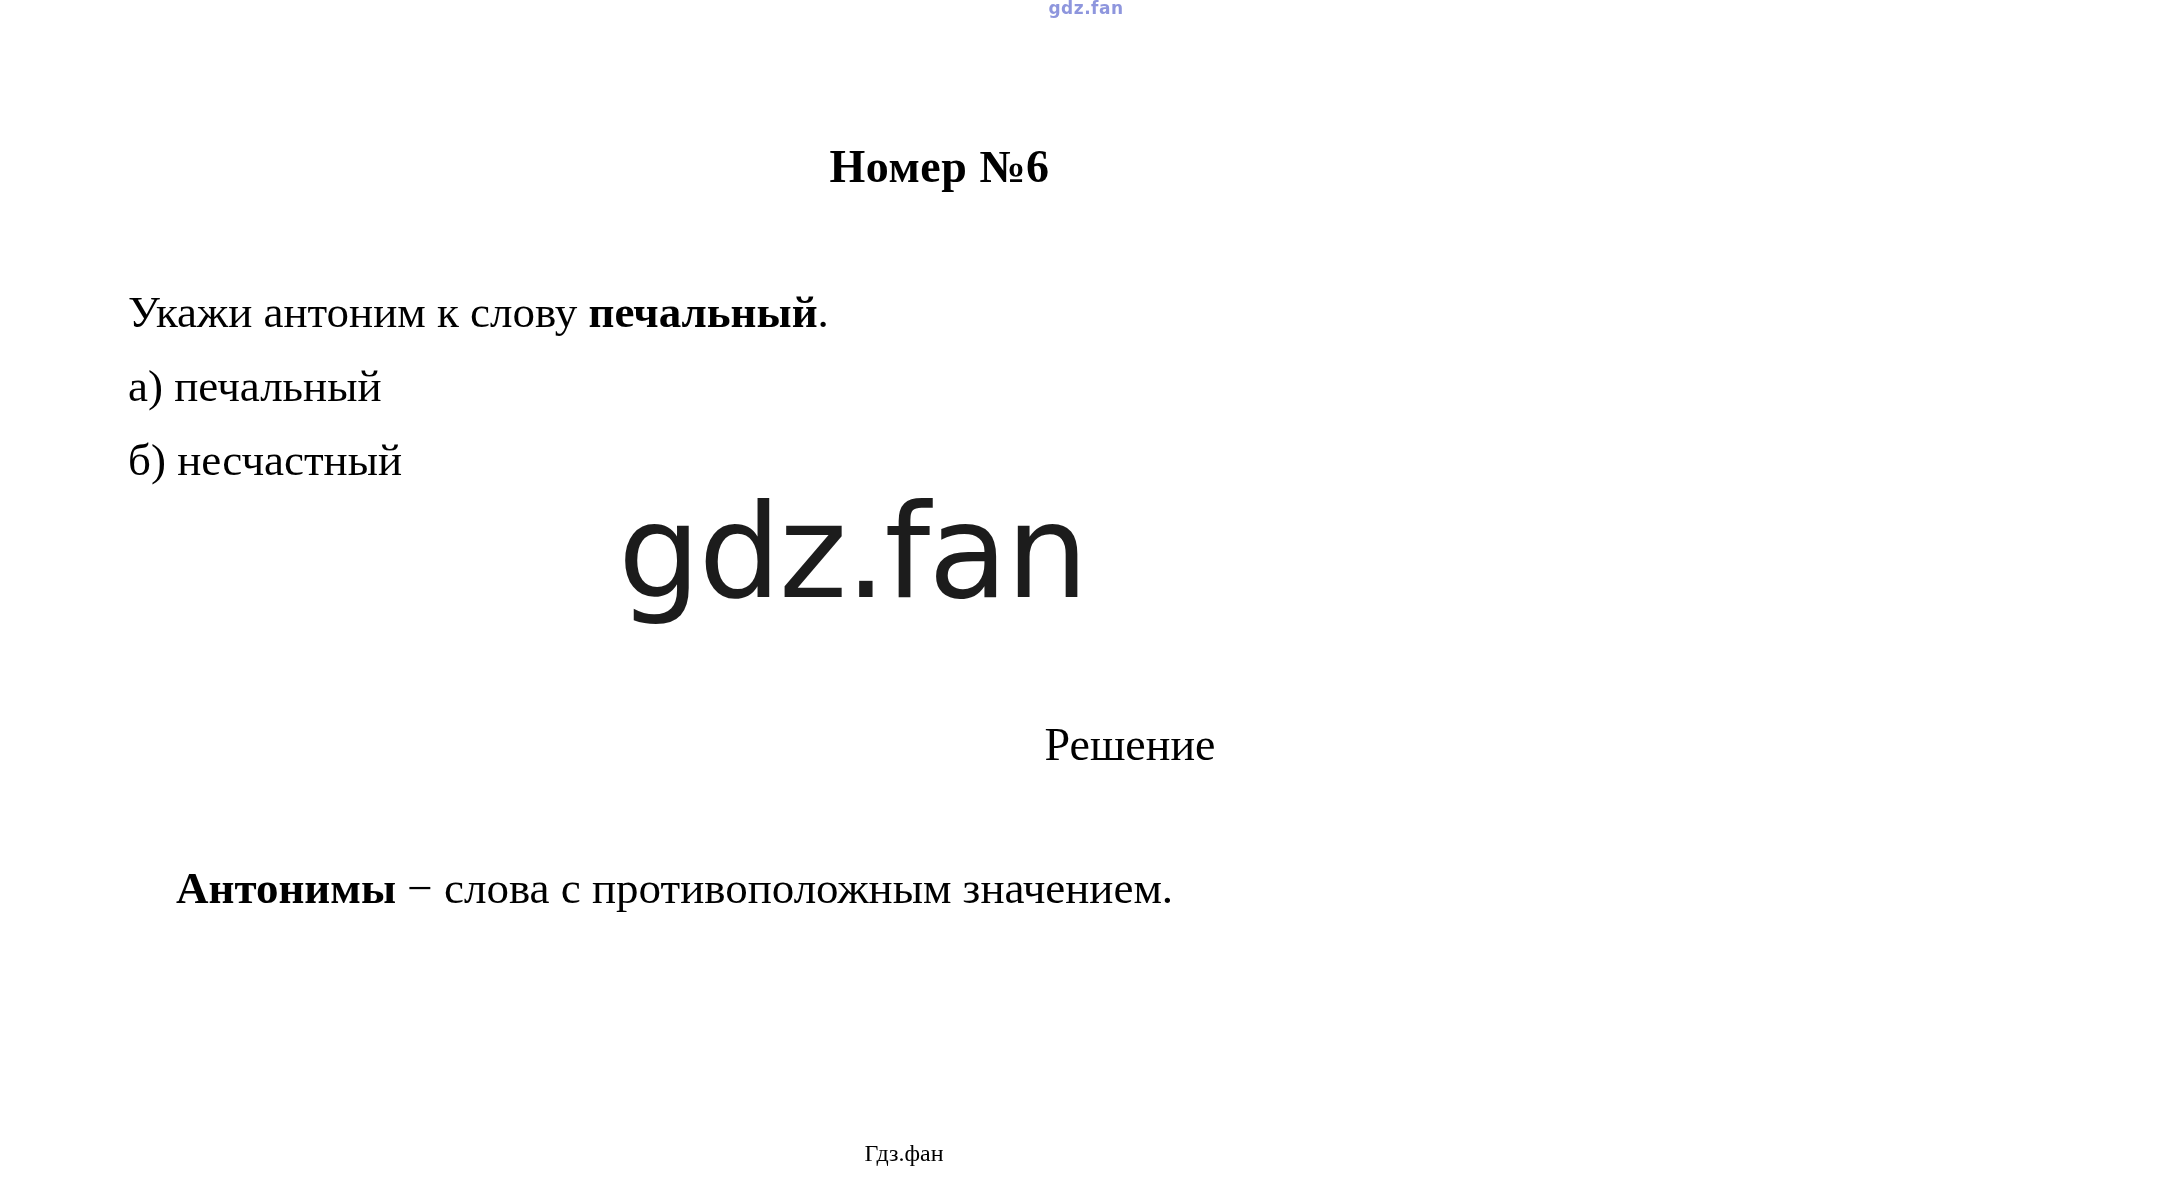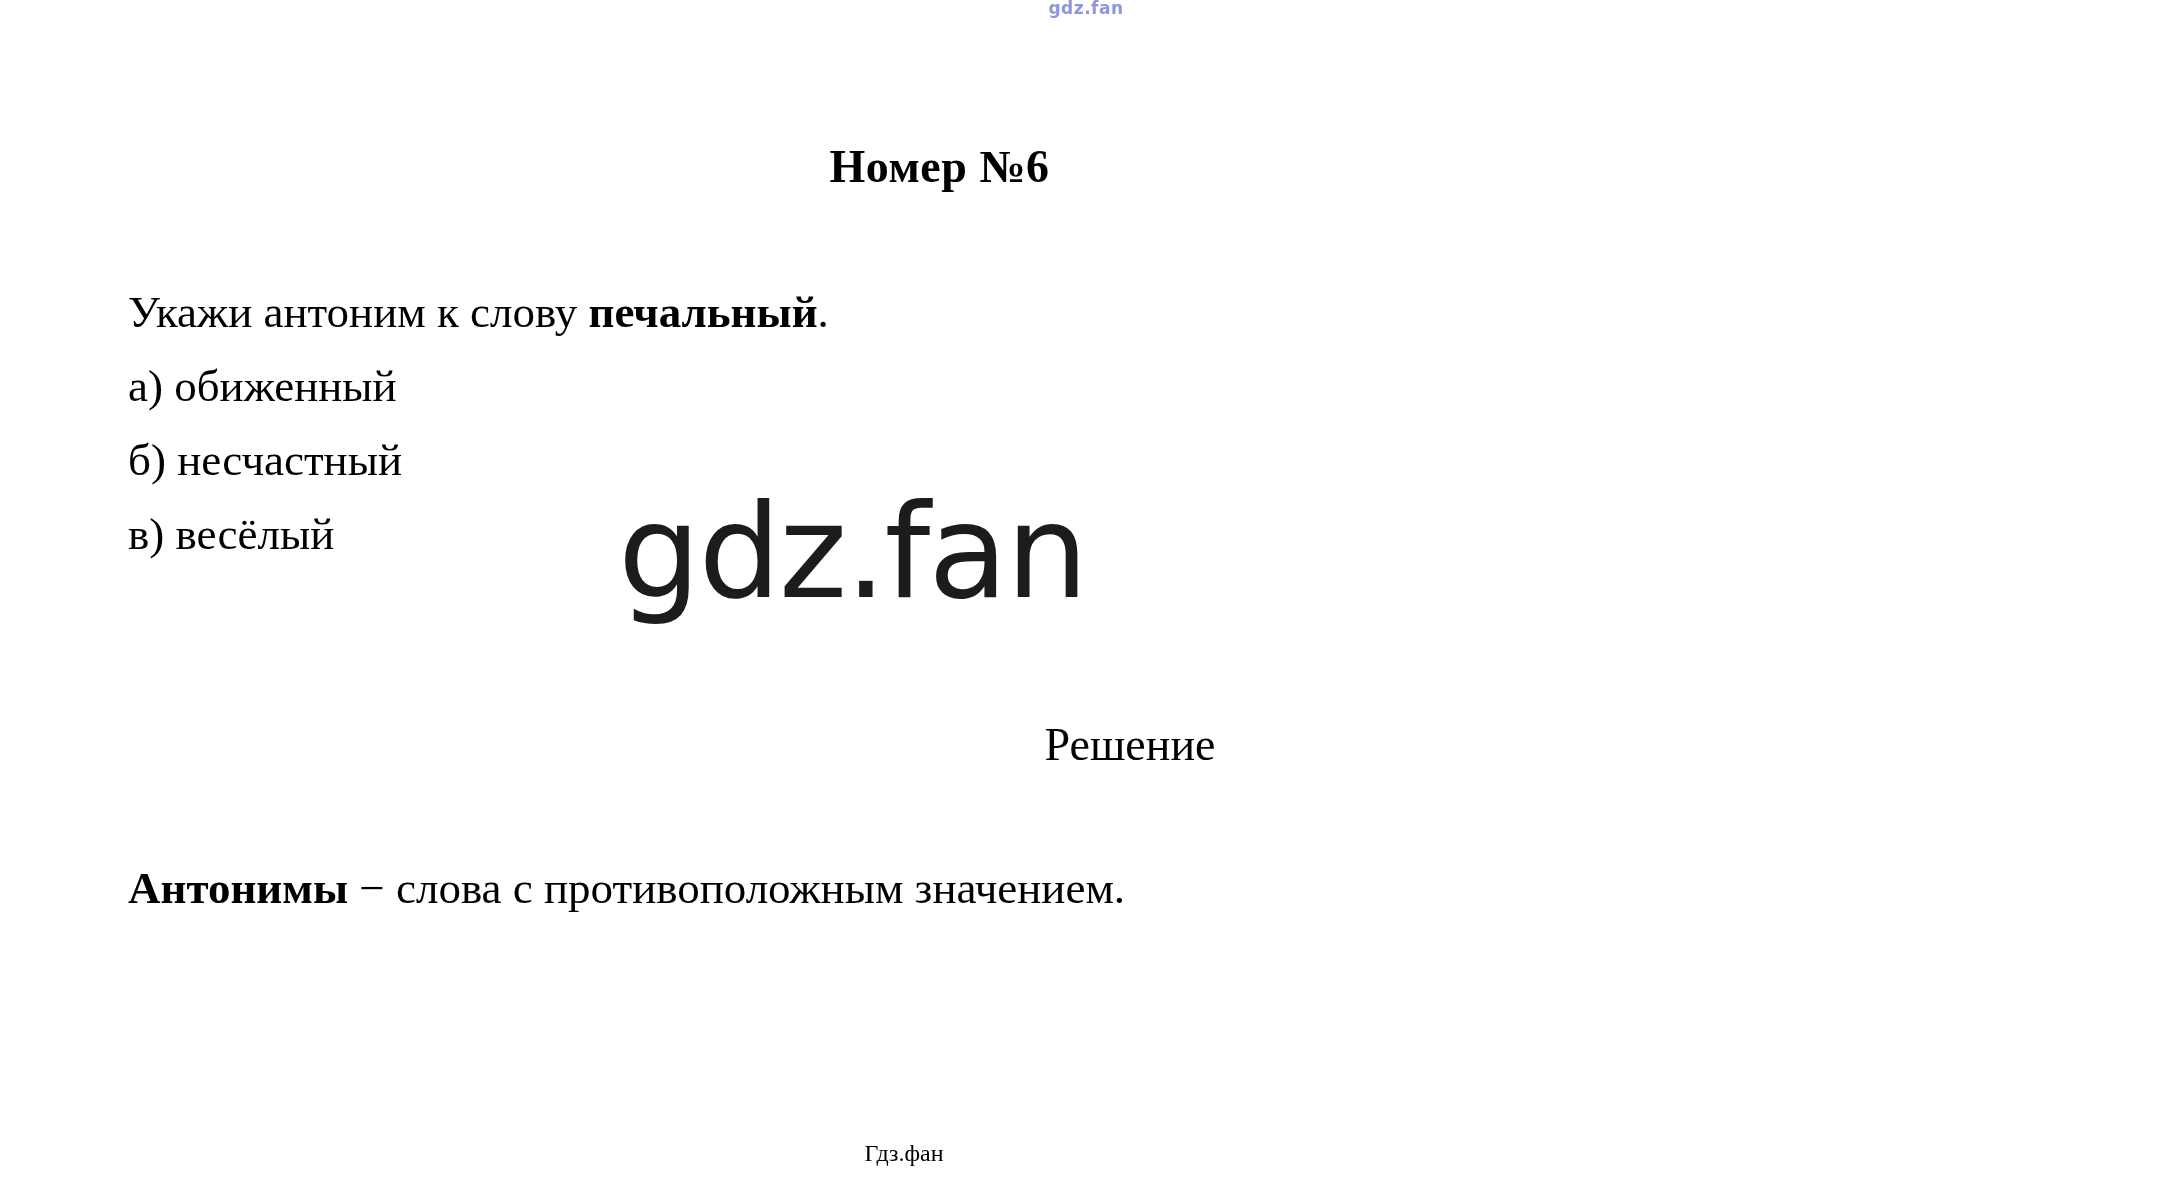--- a/index.html
+++ b/index.html
@@ -88,20 +88,21 @@
   .solution-block {
     position: absolute;
     top: 855px;
     left: 128px;
     width: 1800px;
     font-size: 45px;
     line-height: 67px;
   }
   .solution-block .line {
     white-space: pre;
+    margin-left: 48px;
   }
   .solution-block b {
     font-weight: bold;
   }
 
   .footer {
     position: absolute;
     top: 1140px;
     left: 0;
     width: 1808px;
@@ -115,23 +116,22 @@
 <body>
 
 <div class="page">
 
   <div class="top-watermark">gdz.fan</div>
 
   <div class="title">Номер №6</div>
 
   <div class="task-block">
     <div class="line"><span>Укажи антоним к слову </span><b>печальный</b><span>.</span></div>
-    <div class="line">а) обиженный</div>
+    <div class="line">а) печальный</div>
     <div class="line">б) несчастный</div>
-    <div class="line">в) весёлый</div>
   </div>
 
   <div class="big-watermark">gdz.fan</div>
 
   <div class="solution-heading">Решение</div>
 
   <div class="solution-block">
     <div class="line"><b>Антонимы</b><span> − слова с противоположным значением.</span></div>
   </div>
 

